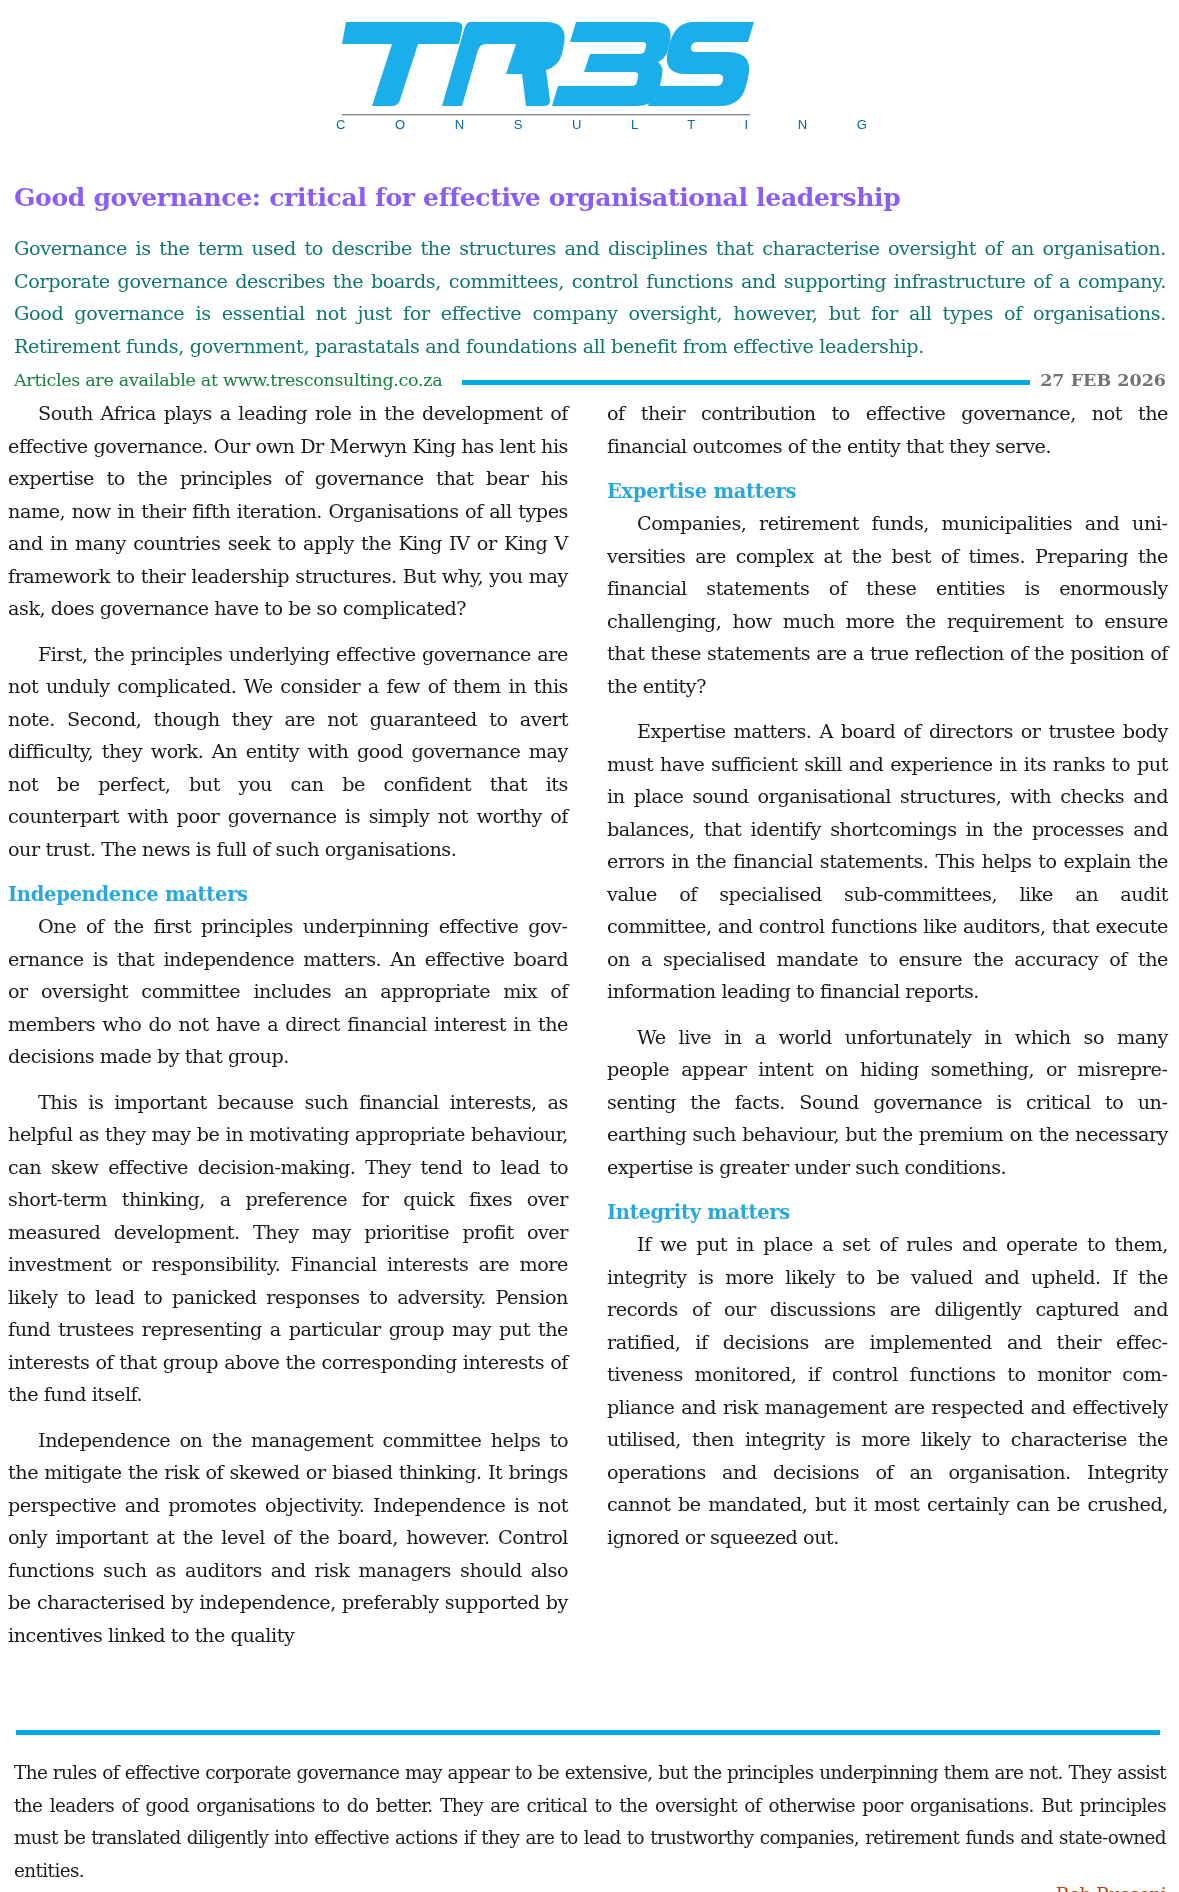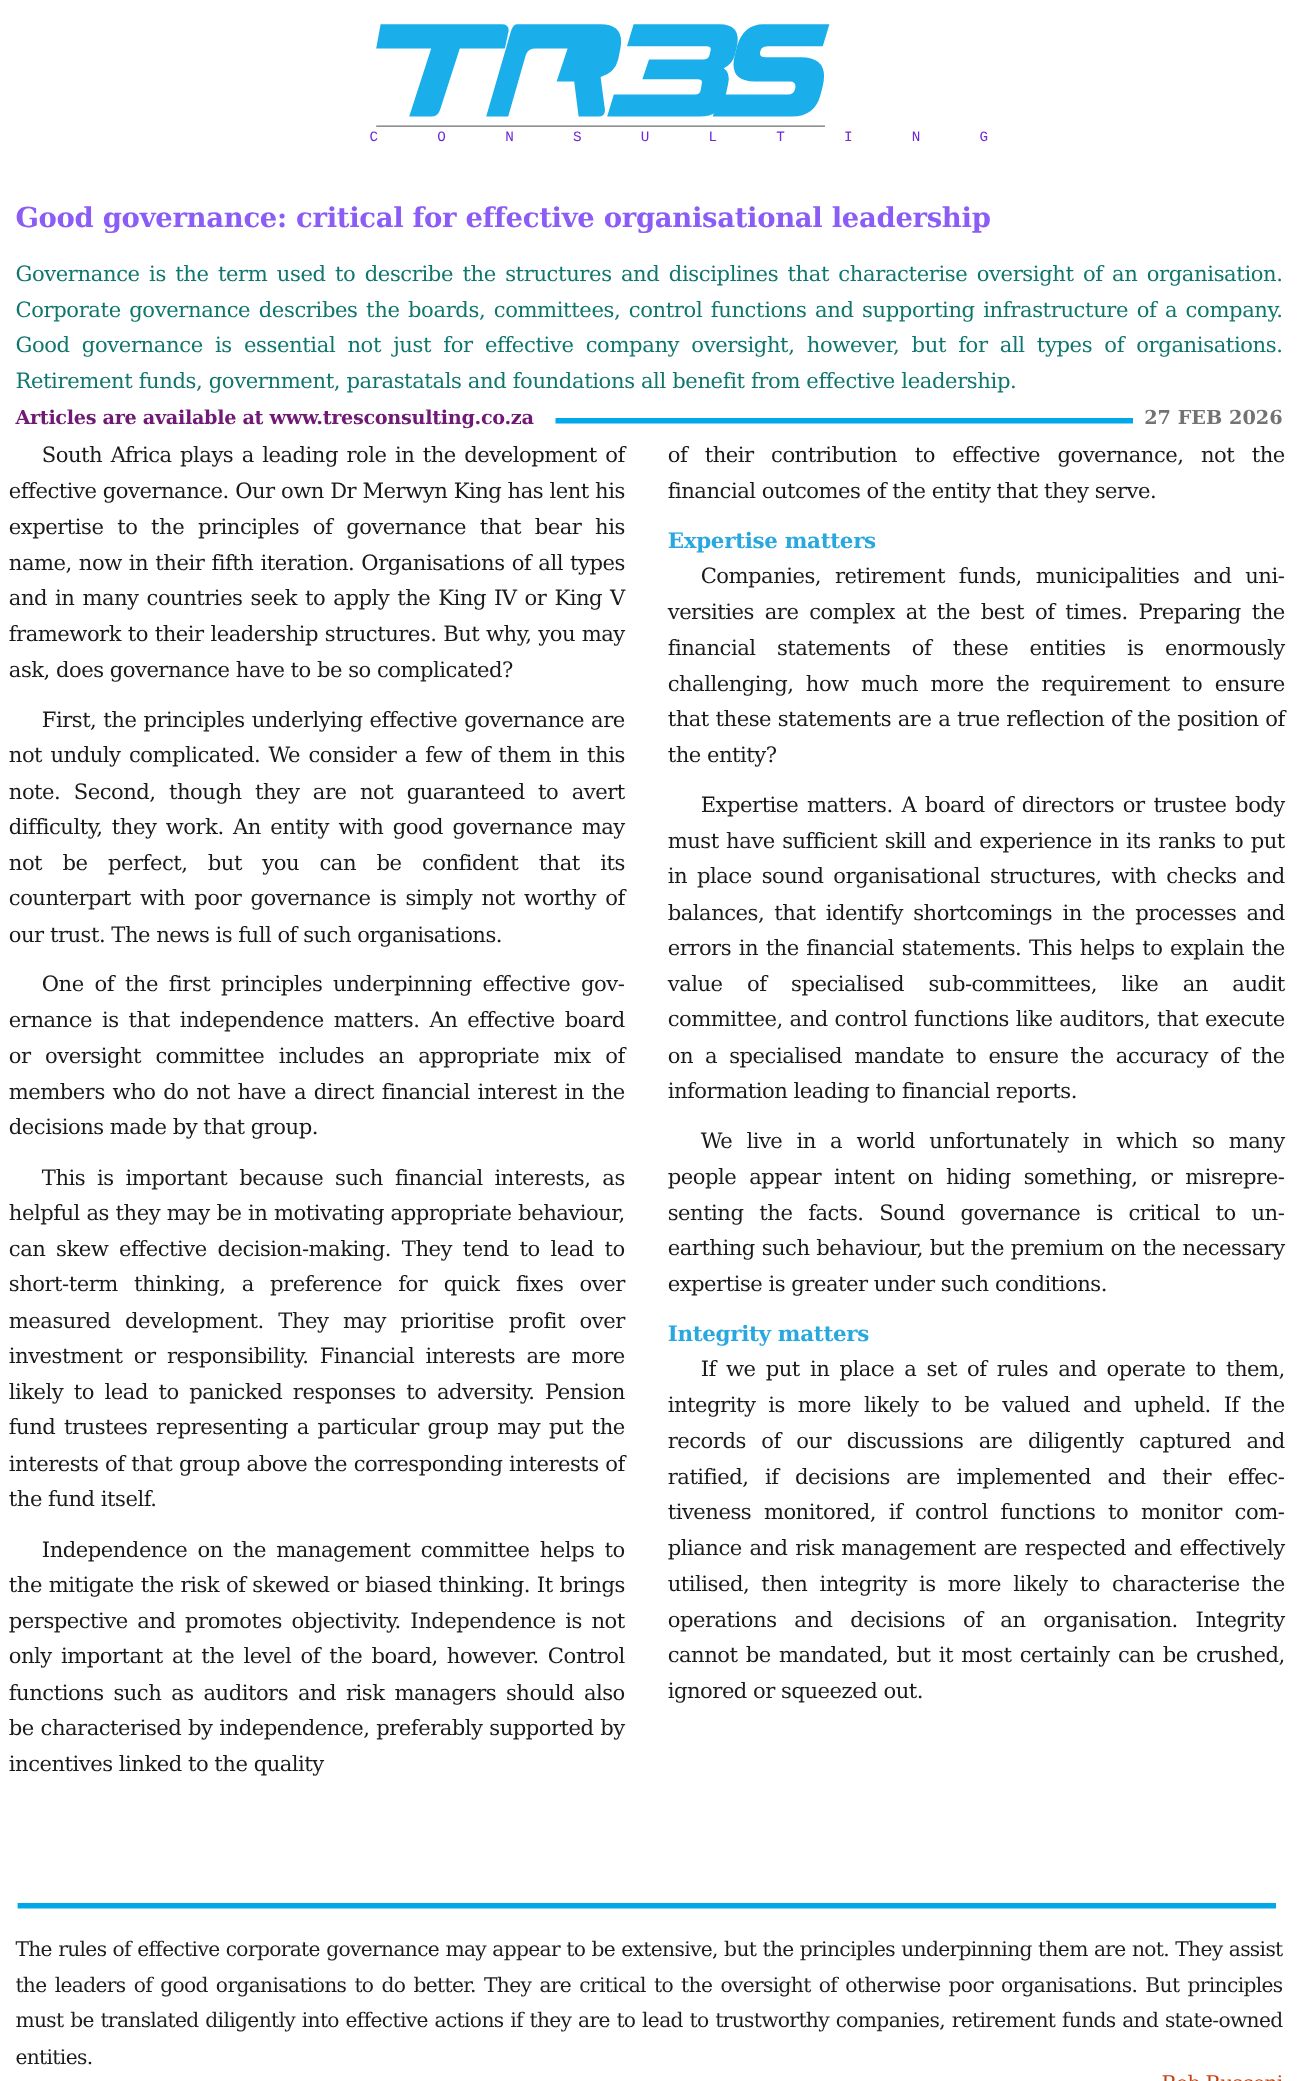--- a/index.html
+++ b/index.html
@@ -6,21 +6,21 @@
   body { width: 1179px; height: 1892px; position: relative; overflow: hidden;
          font-family: "DejaVu Serif", "Liberation Serif", serif; color: #1a1a1a; }
   .logo { position: absolute; left: 336px; top: 14px; width: 420px; height: 120px; }
   .logo svg { display: block; }
   .title { position: absolute; left: 14px; top: 183px; font-size: 25px; font-weight: bold;
            color: #8b5cf6; letter-spacing: -0.3px; white-space: nowrap; }
   .intro { position: absolute; left: 14px; top: 233px; width: 1152px; font-size: 19.2px;
            line-height: 32.5px; text-align: justify; text-align-last: left; color: #0f766e; letter-spacing: -0.35px; }
   .artline { position: absolute; left: 14px; top: 366px; width: 1152px; height: 28px;
              display: flex; align-items: center; }
-  .artline .link { color: #701a75; font-weight: bold; font-size: 17.5px; white-space: nowrap; letter-spacing: -0.3px; }
+  .artline .link { color: #15803d; font-weight: normal; font-size: 17.5px; white-space: nowrap; letter-spacing: -0.3px; }
   .artline .rule { flex: 1; height: 5px; background: #00a8e8; margin: 0 10px 0 20px; position: relative; top: 2px; }
   .artline .date { color: #737373; font-weight: bold; font-size: 17.5px; white-space: nowrap; }
   .col { position: absolute; top: 398px; font-size: 19.2px; line-height: 32.5px; letter-spacing: -0.45px; }
   .col.left { left: 8px; width: 560px; }
   .col.right { left: 607px; width: 561px; }
   .col p { margin: 0 0 13px 0; text-align: justify; text-indent: 30px; hyphens: manual; }
   .col p.cont { text-indent: 0; }
   .col h3 { margin: 2px 0 0 0; color: #29a8e0; font-size: 19.5px; font-weight: bold; line-height: 32px; letter-spacing: -0.3px; }
   .bottomrule { position: absolute; left: 16px; top: 1730px; width: 1144px; height: 5px; background: #00a8e8; }
   .footer { position: absolute; left: 14px; top: 1757px; width: 1152px; font-size: 18.4px;
@@ -37,36 +37,37 @@
       <path d="M10 8 H120 Q128 8 126 16 L123 30 H82 L64 86 Q62 92 56 92 H36 L56 30 H6 Z"></path>
 
       <path d="M134 8 H210 Q232 8 228 30 L226 40 Q223 52 210 56 L214 86 Q214 92 208 92 H190 L186 60 H170 L180 30 H206 L205 36 Q204 40 198 40 H188 L196 30 L150 30 Q144 30 142 36 L126 92 H106 L128 16 Q130 8 134 8 Z"></path>
 
       <path d="M240 8 H318 Q338 8 334 28 L332 36 Q330 44 322 48 Q328 52 326 62 L323 76 Q319 92 300 92 H216 L222 72 H296 Q300 72 301 68 L302 62 Q303 58 298 58 H248 L254 40 H304 Q308 40 309 36 L310 32 Q311 28 306 28 H234 Z"></path>
 
       <path d="M358 8 H418 L412 28 H362 Q356 28 355 33 Q354 38 360 38 H392 Q418 38 412 64 L410 72 Q405 92 384 92 H312 L318 72 H380 Q386 72 387 66 Q388 60 382 60 H350 Q326 60 332 36 L334 28 Q340 8 358 8 Z"></path>
     </g>
     <rect x="6" y="100" width="408" height="1.4" fill="#8a8a8a"></rect>
   </svg>
-  <div style="position:absolute;left:0;top:102px;width:420px;font-family:Liberation Mono, monospace;font-size:13px;letter-spacing:30px;color:#6d28d9;white-space:nowrap;line-height:18px;font-weight:300;word-spacing:-14px;">C O N S U L T I N G</div>
+  <div style="position:absolute;left:0;top:102px;width:420px;font-family:Liberation Sans, sans-serif;font-size:13px;letter-spacing:30px;color:#0369a1;white-space:nowrap;line-height:18px;font-weight:300;word-spacing:-14px;">C O N S U L T I N G</div>
 </div>
 
 <div class="title">Good governance: critical for effective organisational leadership</div>
 
 <div class="intro">Governance is the term used to describe the structures and disciplines that characterise oversight of an organisation. Corporate governance describes the boards, committees, control functions and supporting infrastructure of a company. Good governance is essential not just for effective company oversight, however, but for all types of organisations. Retirement funds, government, parastatals and foundations all benefit from effective leadership.</div>
 
 <div class="artline">
   <span class="link">Articles are available at www.tresconsulting.co.za</span>
   <span class="rule"></span>
   <span class="date">27 FEB 2026</span>
 </div>
 
 <div class="col left">
   <p>South Africa plays a leading role in the development of effective governance. Our own Dr Merwyn King has lent his expertise to the principles of governance that bear his name, now in their fifth iteration. Organisations of all types and in many countries seek to apply the King IV or King V framework to their leadership struc­tures. But why, you may ask, does governance have to be so complicated?</p>
   <p>First, the principles underlying effective governance are not unduly complicated. We consider a few of them in this note. Second, though they are not guaranteed to avert difficulty, they work. An entity with good govern­ance may not be perfect, but you can be confident that its counterpart with poor governance is simply not worthy of our trust. The news is full of such organisations.</p>
+  <h3>Independence matters</h3>
   <p>One of the first principles underpinning effective gov­ernance is that independence matters. An effective board or oversight committee includes an appropriate mix of members who do not have a direct financial interest in the decisions made by that group.</p>
   <p>This is important because such financial interests, as helpful as they may be in motivating appropriate beha­viour, can skew effective decision-making. They tend to lead to short-term thinking, a preference for quick fixes over measured development. They may prioritise profit over investment or responsibility. Financial interests are more likely to lead to panicked responses to adversity. Pension fund trustees representing a particular group may put the interests of that group above the corres­ponding interests of the fund itself.</p>
   <p>Independence on the management committee helps to the mitigate the risk of skewed or biased thinking. It brings perspective and promotes objectivity. Indepen­dence is not only important at the level of the board, however. Control functions such as auditors and risk managers should also be characterised by independence, preferably supported by incentives linked to the quality</p>
 </div>
 
 <div class="col right">
   <p class="cont">of their contribution to effective governance, not the financial outcomes of the entity that they serve.</p>
   <h3>Expertise matters</h3>
   <p>Companies, retirement funds, municipalities and uni­versities are complex at the best of times. Preparing the financial statements of these entities is enormously challenging, how much more the requirement to ensure that these statements are a true reflection of the position of the entity?</p>
   <p>Expertise matters. A board of directors or trustee body must have sufficient skill and experience in its ranks to put in place sound organisational structures, with checks and balances, that identify shortcomings in the processes and errors in the financial statements. This helps to explain the value of specialised sub-committees, like an audit committee, and control functions like audi­tors, that execute on a specialised mandate to ensure the accuracy of the information leading to financial reports.</p>

